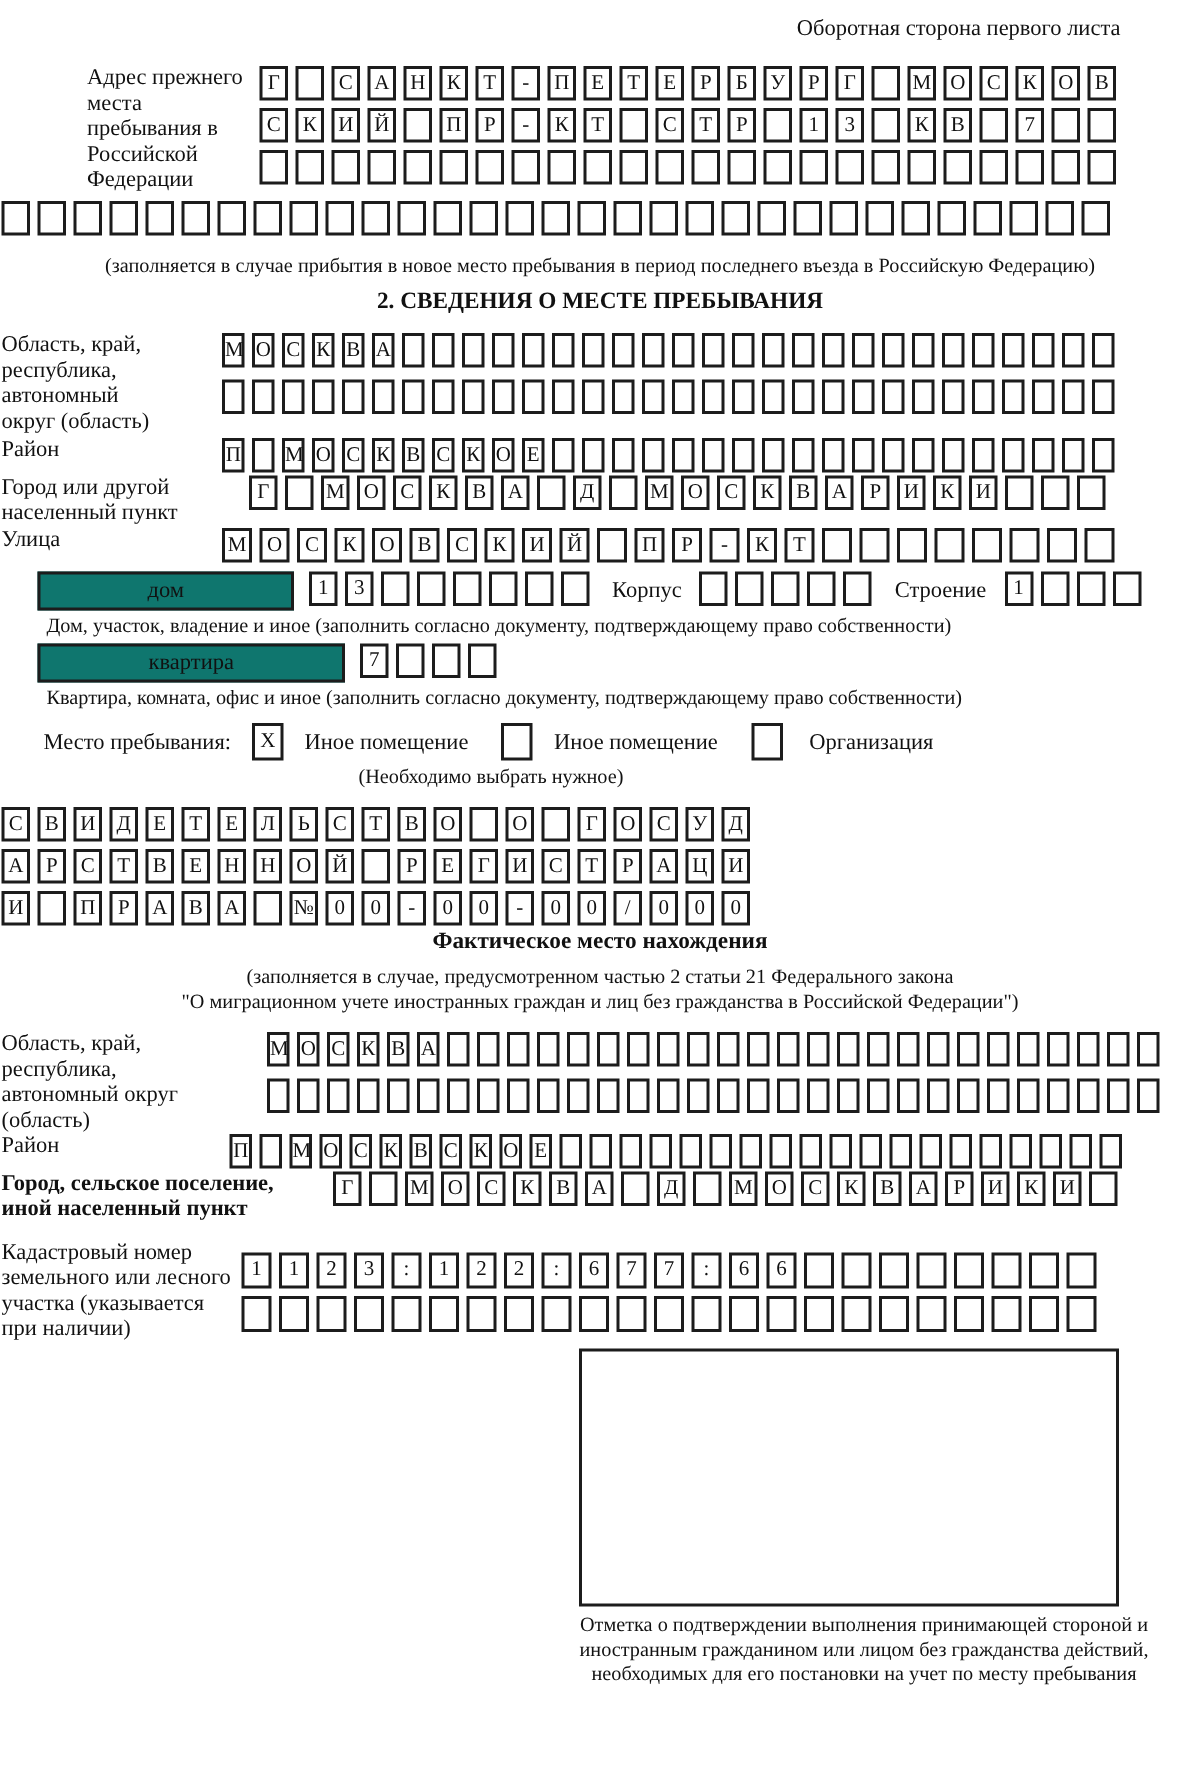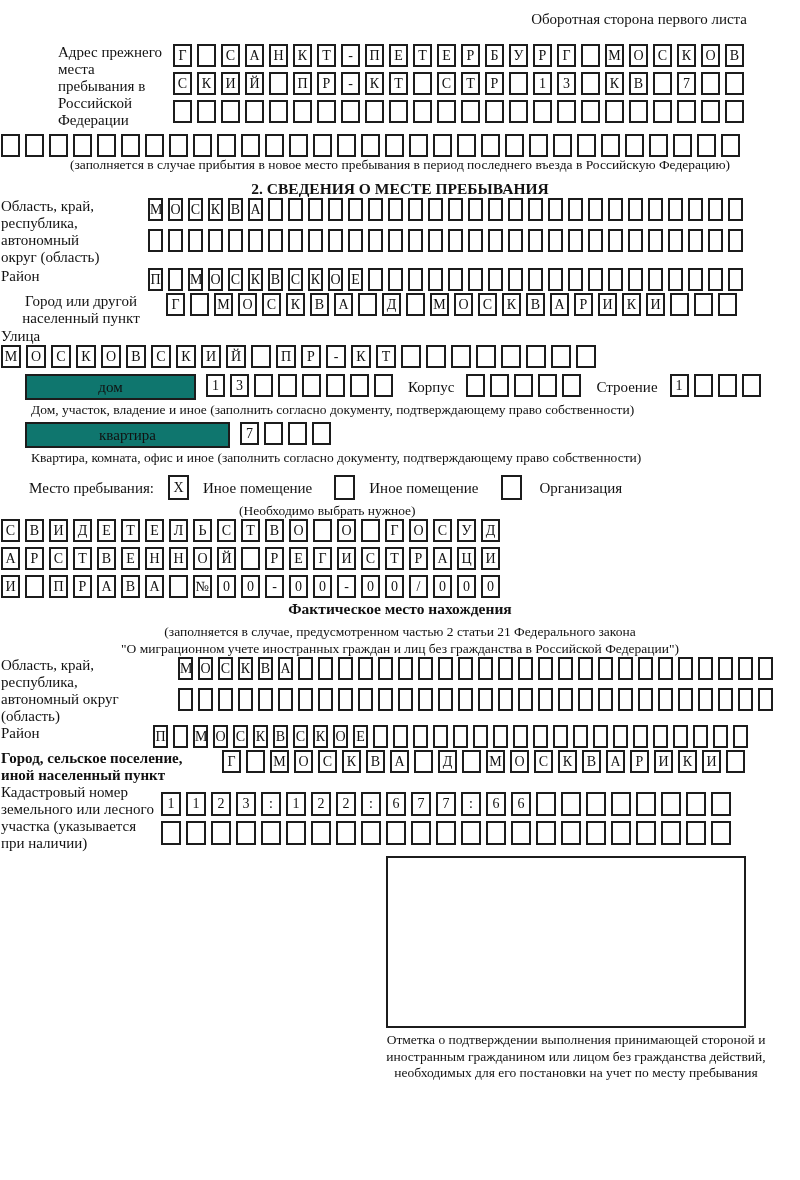--- a/index.html
+++ b/index.html
@@ -21,21 +21,21 @@
   .bp255 .cell{width:20px;margin-right:5px;height:24px;}
   .note{font-size:13.5px;line-height:16.5px;}
   .center{text-align:center;}
   .title{font-weight:bold;font-size:15.5px;text-align:center;}
   .bigbox{display:inline-block;box-sizing:border-box;border:2px solid #1c1c1c;height:26px;
         text-align:center;font-size:15px;line-height:22px;vertical-align:top;background:#0f766e;}
   .inlbl{font-size:15px;line-height:26px;display:inline-block;vertical-align:top;}
   .ckbox{display:inline-block;box-sizing:border-box;border:2px solid #1c1c1c;width:21px;height:25px;
         text-align:center;font-size:14px;line-height:21px;vertical-align:top;background:#fff;}
   .stamp{box-sizing:border-box;border:2px solid #1c1c1c;background:#fff;}
-  .mt2{margin-top:2px;}.mt4{margin-top:0;}.mt6{margin-top:6px;}
+  .mt2{margin-top:2px;}.mt4{margin-top:12px;}.mt6{margin-top:6px;}
 </style>
 </head>
 <body>
 
 <div class="page">
 
   <div class="corner">Оборотная сторона первого листа</div>
 
   <div class="frow" style="margin-top:16px;">
     <div class="flabel" style="width:172px;">
@@ -64,26 +64,26 @@
 
   <div class="frow mt2">
     <div class="flabel" style="width:147px;">
       <span class="inner">Район</span>
     </div>
     <span class="boxes bp20"><span class="cell">П</span><span class="cell"></span><span class="cell">М</span><span class="cell">О</span><span class="cell">С</span><span class="cell">К</span><span class="cell">В</span><span class="cell">С</span><span class="cell">К</span><span class="cell">О</span><span class="cell">Е</span><span class="cell"></span><span class="cell"></span><span class="cell"></span><span class="cell"></span><span class="cell"></span><span class="cell"></span><span class="cell"></span><span class="cell"></span><span class="cell"></span><span class="cell"></span><span class="cell"></span><span class="cell"></span><span class="cell"></span><span class="cell"></span><span class="cell"></span><span class="cell"></span><span class="cell"></span><span class="cell"></span><span class="cell"></span></span>
   </div>
 
   <div class="frow mt2">
     <div class="flabel" style="width:165px;">
-      <span class="inner" style="max-width:160px;text-align:center;">Город или другой населенный пункт</span>
+      <span class="inner" style="max-width:160px;">Город или другой населенный пункт</span>
     </div>
     <span class="boxes bp24"><span class="cell">Г</span><span class="cell"></span><span class="cell">М</span><span class="cell">О</span><span class="cell">С</span><span class="cell">К</span><span class="cell">В</span><span class="cell">А</span><span class="cell"></span><span class="cell">Д</span><span class="cell"></span><span class="cell">М</span><span class="cell">О</span><span class="cell">С</span><span class="cell">К</span><span class="cell">В</span><span class="cell">А</span><span class="cell">Р</span><span class="cell">И</span><span class="cell">К</span><span class="cell">И</span><span class="cell"></span><span class="cell"></span><span class="cell"></span></span>
   </div>
 
-  <div class="frow" style="margin-top:1px;flex-direction:column;">
+  <div class="frow" style="margin-top:1px;">
     <div class="flabel" style="width:147px;">
       <span class="inner">Улица</span>
     </div>
     <span class="boxes bp25"><span class="cell">М</span><span class="cell">О</span><span class="cell">С</span><span class="cell">К</span><span class="cell">О</span><span class="cell">В</span><span class="cell">С</span><span class="cell">К</span><span class="cell">И</span><span class="cell">Й</span><span class="cell"></span><span class="cell">П</span><span class="cell">Р</span><span class="cell">-</span><span class="cell">К</span><span class="cell">Т</span><span class="cell"></span><span class="cell"></span><span class="cell"></span><span class="cell"></span><span class="cell"></span><span class="cell"></span><span class="cell"></span><span class="cell"></span></span>
   </div>
 
   <div style="margin-top:6px;margin-left:24px;white-space:nowrap;">
     <span class="bigbox" style="width:171px;margin-right:6px;">дом</span>
     <span class="boxes bp24"><span class="cell">1</span><span class="cell">3</span><span class="cell"></span><span class="cell"></span><span class="cell"></span><span class="cell"></span><span class="cell"></span><span class="cell"></span></span>
     <span class="inlbl" style="margin:0 8px 0 6px;">Корпус</span>

